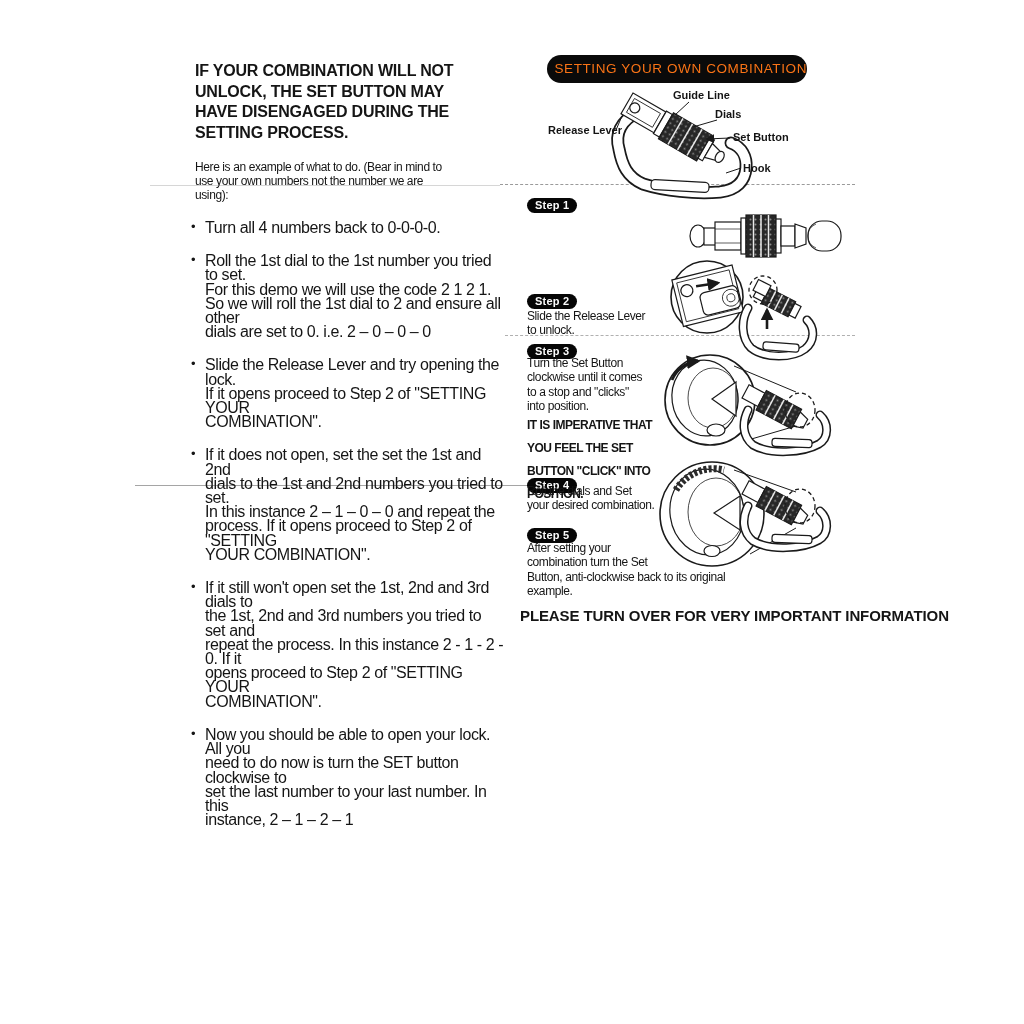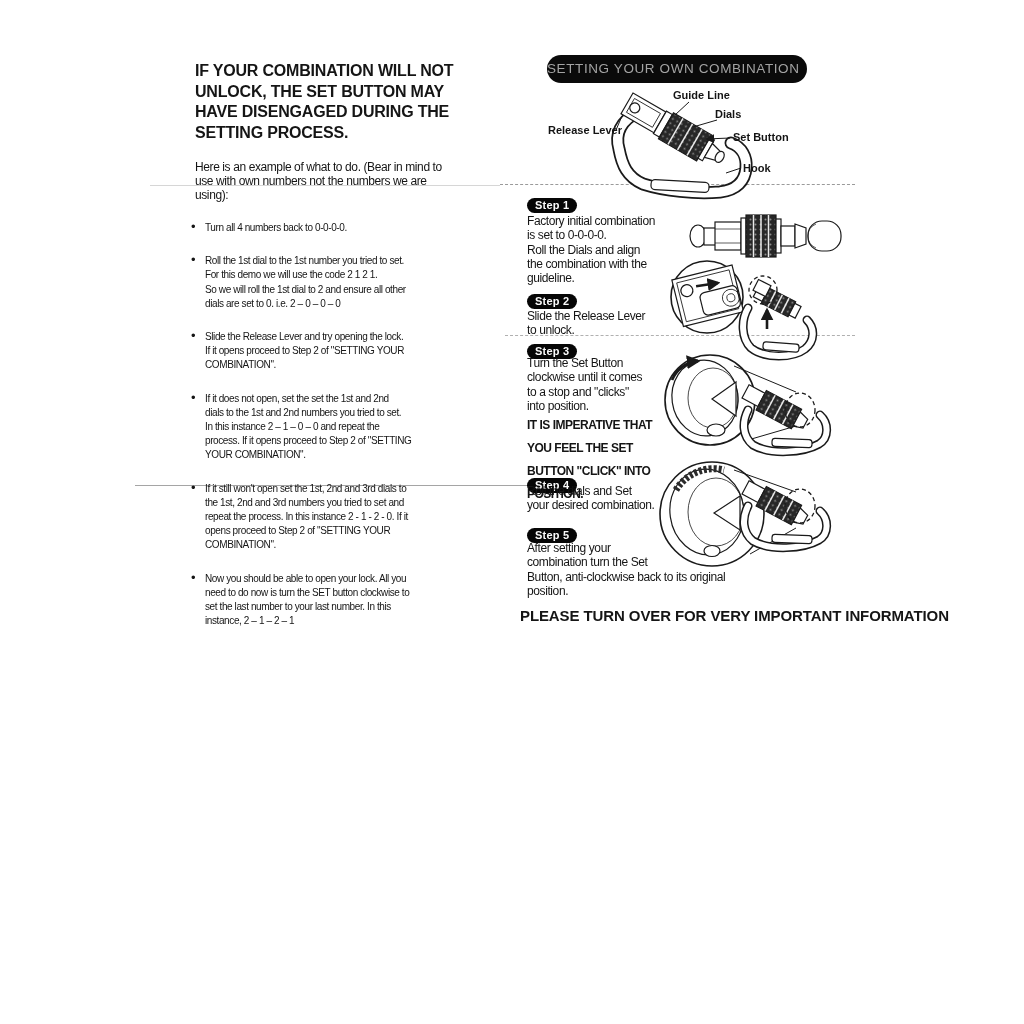--- a/index.html
+++ b/index.html
@@ -2,24 +2,24 @@
 <html><head>
 <meta charset="utf-8">
 <style>
   html,body{margin:0;padding:0;background:#fff;}
   .page{position:relative;width:1024px;height:1024px;background:#ffffff;overflow:hidden;
         font-family:"Liberation Sans",sans-serif;color:#151515;}
   .abs{position:absolute;}
   .h1{font-size:16px;font-weight:bold;line-height:20.5px;letter-spacing:-0.2px;white-space:pre-line;}
   .body-txt{font-size:12px;line-height:14.2px;letter-spacing:-0.4px;white-space:pre-line;}
   ul.bullets{list-style:none;margin:0;padding:0;}
-  ul.bullets li{position:relative;padding-left:15px;margin-bottom:19px;font-size:10px;line-height:14.2px;
+  ul.bullets li{position:relative;padding-left:15px;margin-bottom:19px;font-size:16px;line-height:14.2px;
         letter-spacing:-0.4px;white-space:pre-line;}
   ul.bullets li::before{content:"\2022";position:absolute;left:1px;top:-1px;font-size:13px;}
-  .banner{background:#0a0a0a;color:#a3a3a3;border-radius:14px;text-align:left;font-size:13.5px;
+  .banner{background:#0a0a0a;color:#f97316;border-radius:14px;text-align:right;font-size:13.5px;
         letter-spacing:0.6px;line-height:28px;height:28px;}
   .badge{display:inline-block;background:#060606;color:#fbfbfb;border-radius:8px;font-size:11px;
         font-weight:bold;padding:1px 8px 2px;letter-spacing:0.2px;}
   .steptext{font-size:12px;line-height:14.3px;letter-spacing:-0.4px;white-space:pre-line;}
   .emph{font-size:12px;font-weight:bold;line-height:23px;letter-spacing:-0.5px;white-space:pre-line;margin-top:1px;}
   .footer-txt{font-size:15px;font-weight:bold;letter-spacing:-0.1px;white-space:nowrap;}
   .crease{position:absolute;height:0;}
   
   .ln{fill:#ffffff;stroke:#1a1a1a;stroke-width:1.2;}
   .lnt{fill:none;stroke:#1a1a1a;stroke-width:0.8;}
@@ -37,21 +37,21 @@
 <body>
 
 <div class="page">
 
   <div class="abs h1" style="left:195px;top:61px;width:312px;">IF YOUR COMBINATION WILL NOT
 UNLOCK, THE SET BUTTON MAY
 HAVE DISENGAGED DURING THE
 SETTING PROCESS.</div>
 
   <div class="abs body-txt" style="left:195px;top:160px;width:312px;">Here is an example of what to do. (Bear in mind to
-use with own numbers not the numbers we are
+use your own numbers not the number we are
 using):</div>
 
   <ul class="abs bullets" style="left:190px;top:221px;width:315px;">
     <li>Turn all 4 numbers back to 0-0-0-0.</li>
     <li>Roll the 1st dial to the 1st number you tried to set.
 For this demo we will use the code 2 1 2 1.
 So we will roll the 1st dial to 2 and ensure all other
 dials are set to 0. i.e. 2 – 0 – 0 – 0</li>
     <li>Slide the Release Lever and try opening the lock.
 If it opens proceed to Step 2 of "SETTING YOUR
@@ -111,25 +111,20 @@
     <line class="leader" x1="202" y1="35" x2="178" y2="42"></line>
     <text class="dlabel" x="33" y="49">Release Lever</text>
     <line class="leader" x1="101" y1="45" x2="107" y2="31"></line>
     <text class="dlabel" x="218" y="56">Set Button</text>
     <line class="leader" x1="215" y1="53" x2="191" y2="54" marker-end="url(#arwA)"></line>
     <text class="dlabel" x="228" y="87">Hook</text>
     <line class="leader" x1="226" y1="83" x2="211" y2="88"></line>
   </svg>
 
   <div class="abs" style="left:527px;top:195px;"><span class="badge">Step 1</span></div>
-  <div class="abs steptext" style="left:527px;top:214px;width:200px;">Factory initial combination
-is set to 0-0-0-0.
-Roll the Dials and align
-the combination with the
-guideline.</div>
 
   <div class="abs" style="left:527px;top:291px;"><span class="badge">Step 2</span></div>
   <div class="abs steptext" style="left:527px;top:309px;width:200px;">Slide the Release Lever
 to unlock.</div>
 
   <div class="abs" style="left:527px;top:341px;"><span class="badge">Step 3</span></div>
   <div class="abs" style="left:527px;top:356px;width:210px;">
     <div class="steptext">Turn the Set Button
 clockwise until it comes
 to a stop and "clicks"
@@ -141,21 +136,21 @@
   </div>
 
   <div class="abs" style="left:527px;top:475px;"><span class="badge">Step 4</span></div>
   <div class="abs steptext" style="left:527px;top:484px;width:200px;">Roll the dials and Set
 your desired combination.</div>
 
   <div class="abs" style="left:527px;top:525px;"><span class="badge">Step 5</span></div>
   <div class="abs steptext" style="left:527px;top:541px;width:260px;">After setting your
 combination turn the Set
 Button, anti-clockwise back to its original
-position.</div>
+example.</div>
 
   <div class="abs footer-txt" style="left:520px;top:607px;">PLEASE TURN OVER FOR VERY IMPORTANT INFORMATION</div>
 
   <svg class="abs" style="left:688px;top:212px;" width="160" height="48" viewBox="0 0 160 48">
     <defs>
       <pattern id="pB" width="5" height="5" patternUnits="userSpaceOnUse">
         <rect width="5" height="5" fill="#272727"></rect>
           <circle cx="2.5" cy="2.5" r="1" fill="#8a8a8a"></circle>
       </pattern>
     </defs>

